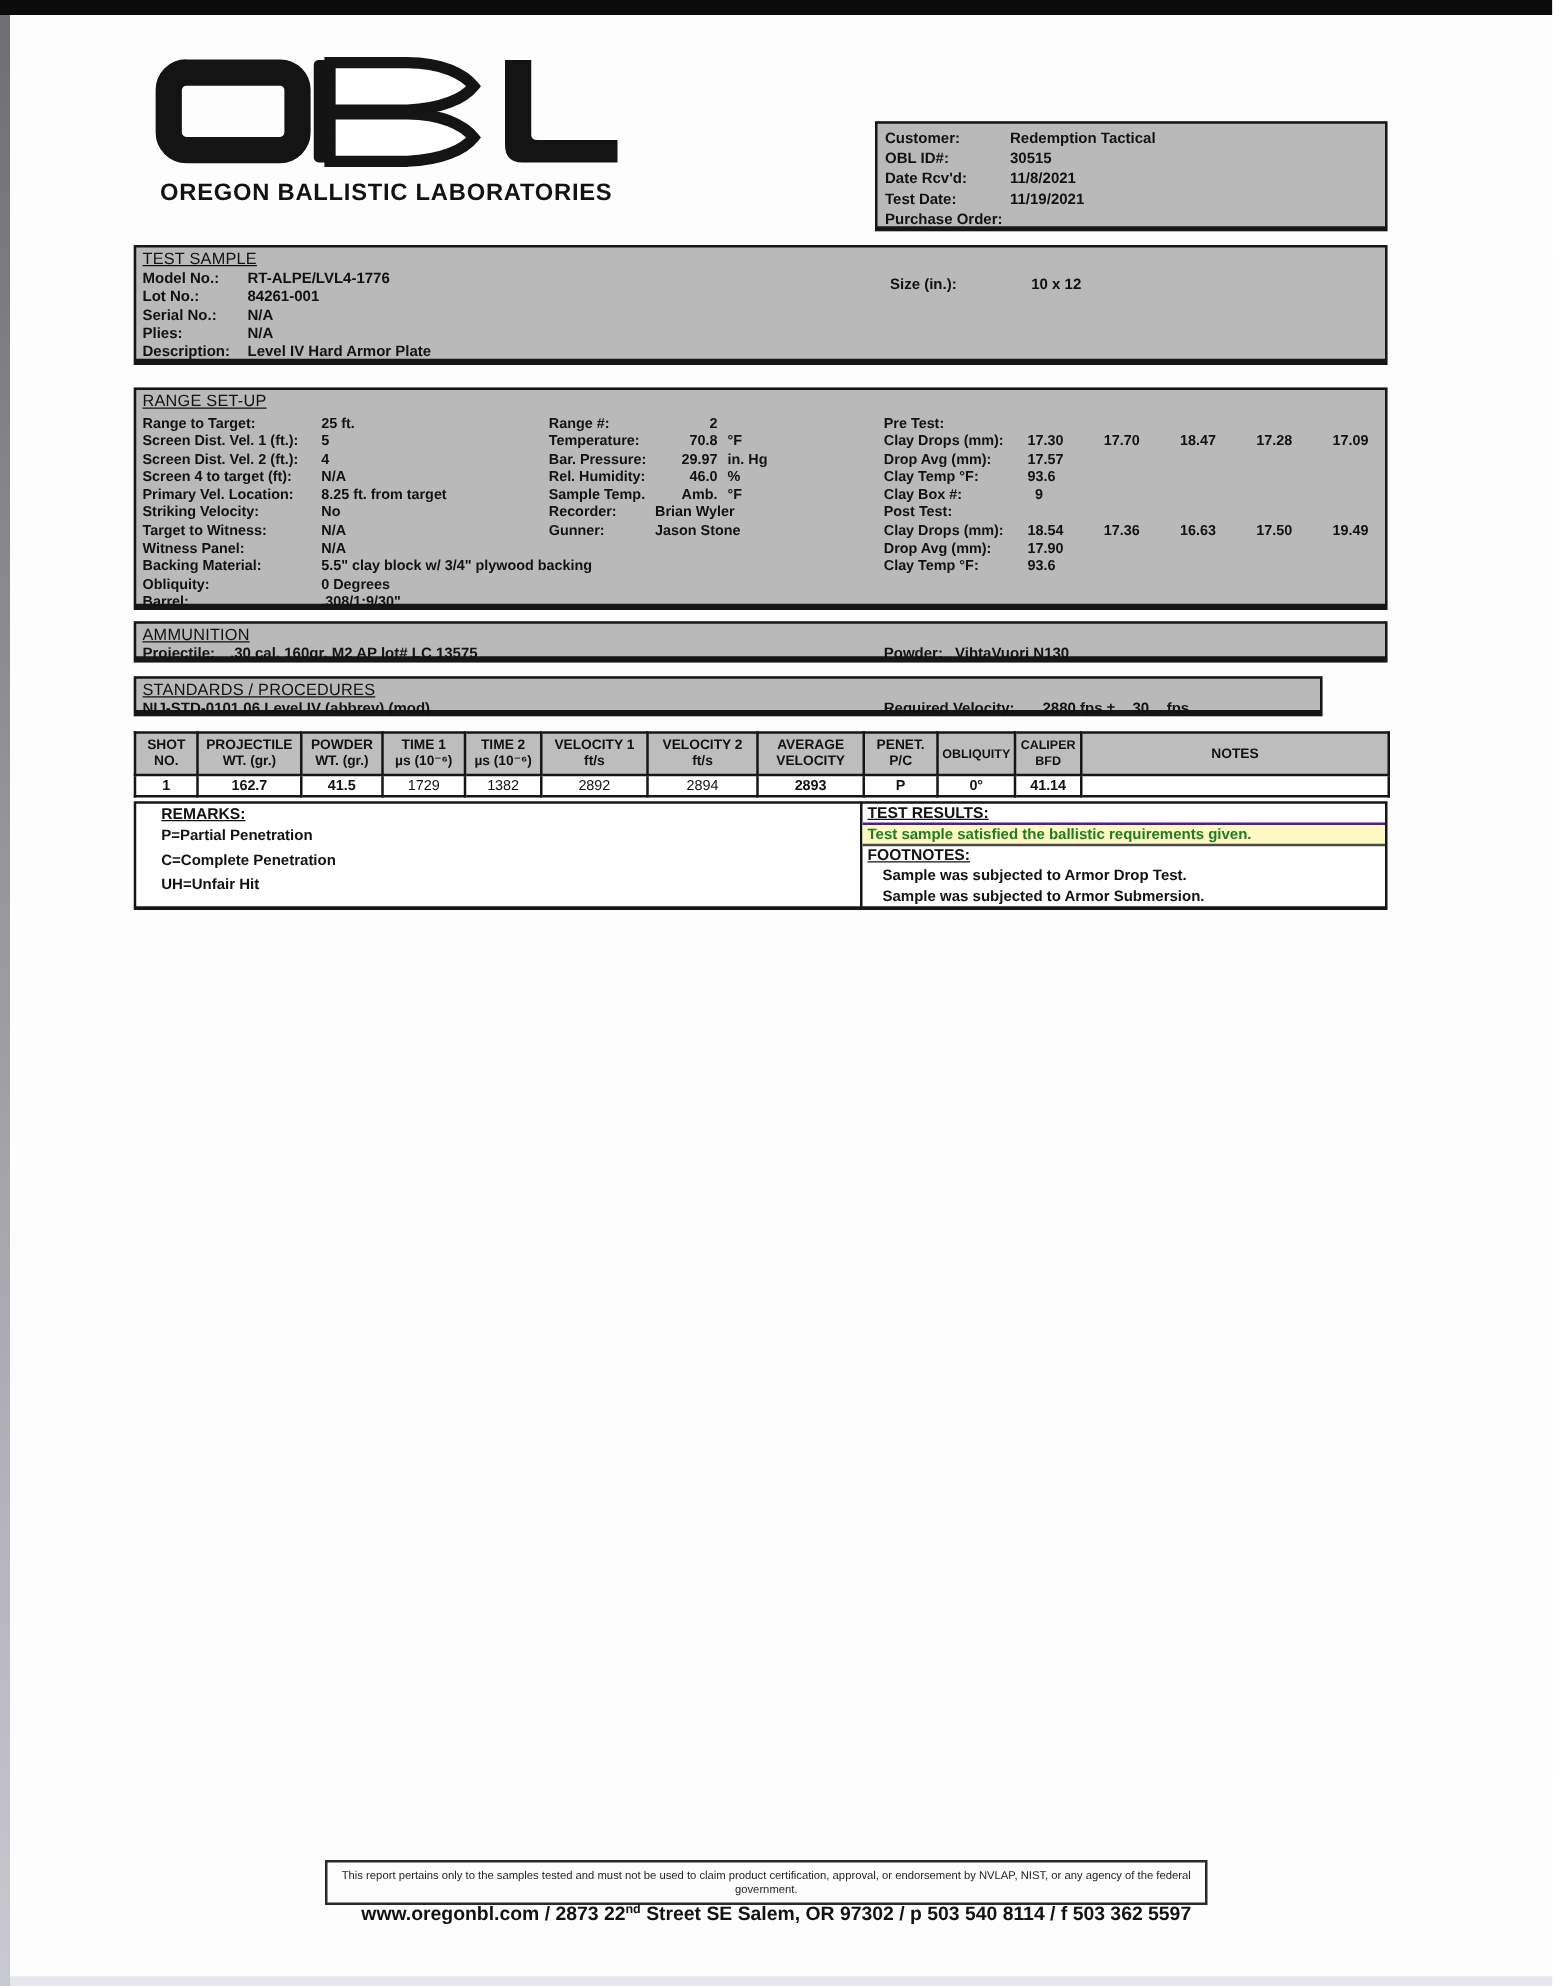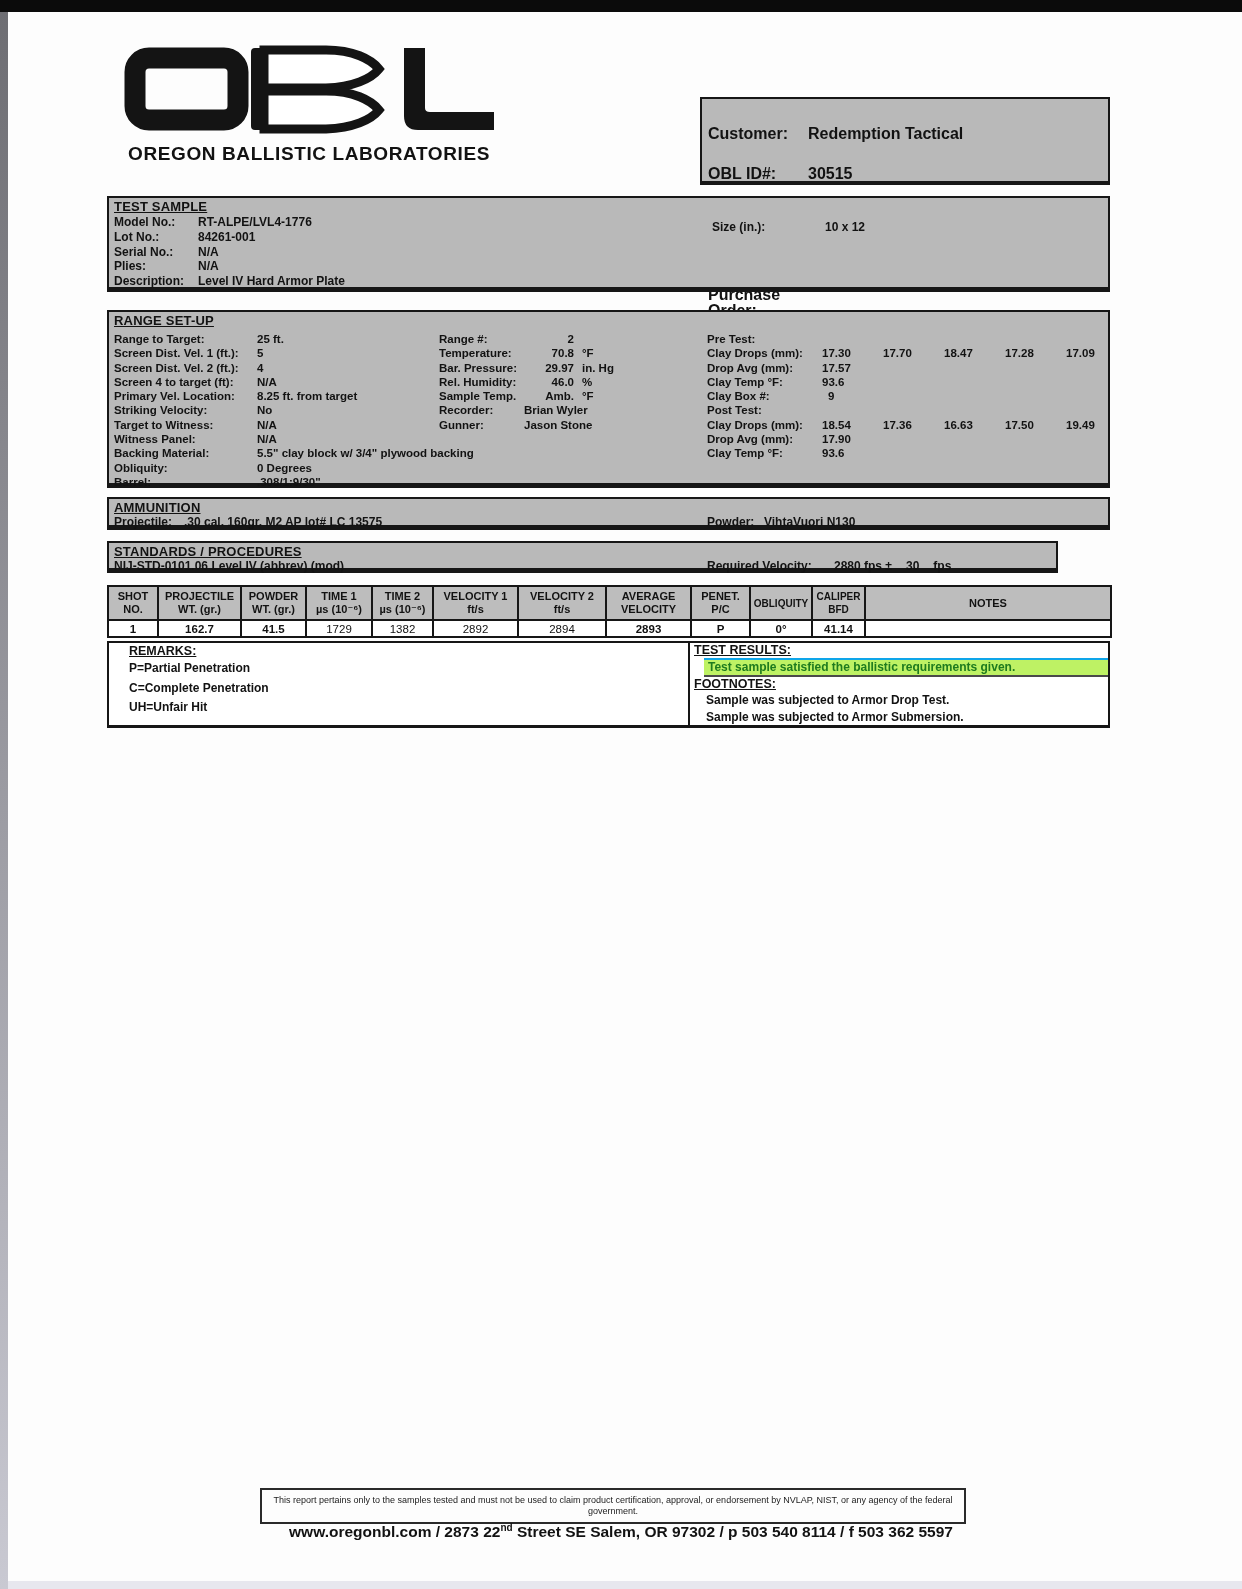--- a/index.html
+++ b/index.html
@@ -8,37 +8,37 @@
 
   
   .edge-top{position:absolute;left:0;top:0;width:100%;height:12px;background:#0b0b0b;}
   .edge-left{position:absolute;left:0;top:12px;width:8px;height:1577px;
     background:linear-gradient(180deg,#6e6e73,#c9c9d2);}
   .edge-bottom{position:absolute;left:8px;bottom:0;right:0;height:8px;background:#e7e7ee;}
 
   
   .graybox{position:absolute;background:#b9b9b9;border:2px solid #161616;
     border-bottom-width:5px;box-sizing:border-box;}
-  .sec-title{font-size:13px;font-weight:bold;text-decoration:underline;
+  .sec-title{font-size:13px;font-weight:normal;text-decoration:underline;
     padding:1px 4px 1px 5px;letter-spacing:.2px;}
 
   
   .logo{position:absolute;left:118px;top:44px;width:382px;}
   .logo-sub{font-size:19px;font-weight:bold;text-align:center;letter-spacing:.6px;
     margin-top:5px;white-space:nowrap;}
 
   
   .doc-title{position:absolute;left:680px;top:54px;width:440px;text-align:center;
     font-size:24px;font-weight:bold;white-space:nowrap;}
   .doc-title sub{font-size:14px;}
 
   
   .custbox{left:700px;top:97px;width:410px;height:88px;border-bottom-width:4px;
     padding:3px 0 0 6px;}
-  .custbox .row{display:flex;font-size:16px;font-weight:bold;line-height:16.2px;margin-top:24px;}
+  .custbox .row{display:flex;font-size:12px;font-weight:bold;line-height:16.2px;}
   .custbox .lbl{width:100px;flex:none;}
 
   
   .kv{display:flex;font-size:12px;font-weight:bold;line-height:14.8px;padding-left:5px;
     white-space:nowrap;}
   .ts-box{left:107px;top:196px;width:1003px;height:96px;}
   .ts-box .lbl{width:84px;flex:none;}
   .ts-size{position:absolute;left:603px;top:22px;display:flex;font-size:12px;font-weight:bold;}
   .ts-size .lbl{width:113px;flex:none;}
 
@@ -77,22 +77,22 @@
   
   .remarks-box{position:absolute;left:107px;top:641px;width:583px;height:87px;
     background:#fff;border:2px solid #161616;border-bottom-width:3px;
     box-sizing:border-box;padding:1px 0 0 20px;}
   .inline-title{font-size:12.5px;font-weight:bold;text-decoration:underline;line-height:15px;}
   .remark-line{font-size:12px;font-weight:bold;line-height:19.5px;}
 
   .results-box{position:absolute;left:688px;top:641px;width:422px;height:87px;
     background:#fff;border:2px solid #161616;border-bottom-width:3px;box-sizing:border-box;}
   .results-box .pad{padding-left:4px;}
-  .green-row{background:#bef264;border-top:2px solid #0ea5e9;border-bottom:2px solid #4a4a4a;
-    color:#1e7b1e;font-size:12px;font-weight:bold;line-height:13px;padding:1px 0 1px 4px;margin-left:14px;}
+  .green-row{background:#fef9c3;border-top:2px solid #4c1d95;border-bottom:2px solid #4a4a4a;
+    color:#1e7b1e;font-size:12px;font-weight:bold;line-height:13px;padding:1px 0 1px 4px;}
   .fn-line{font-size:12px;font-weight:bold;line-height:16.5px;padding-left:16px;}
 
   
   .disclaimer{position:absolute;left:260px;top:1488px;width:706px;box-sizing:border-box;
     border:2px solid #2a2a2a;font-size:9px;line-height:11px;text-align:center;
     padding:5px 8px;color:#222;}
   .address{position:absolute;left:0;right:0;top:1522px;text-align:center;
     font-size:15.5px;font-weight:bold;white-space:nowrap;}
   .address sup{font-size:10px;}
 </style>

